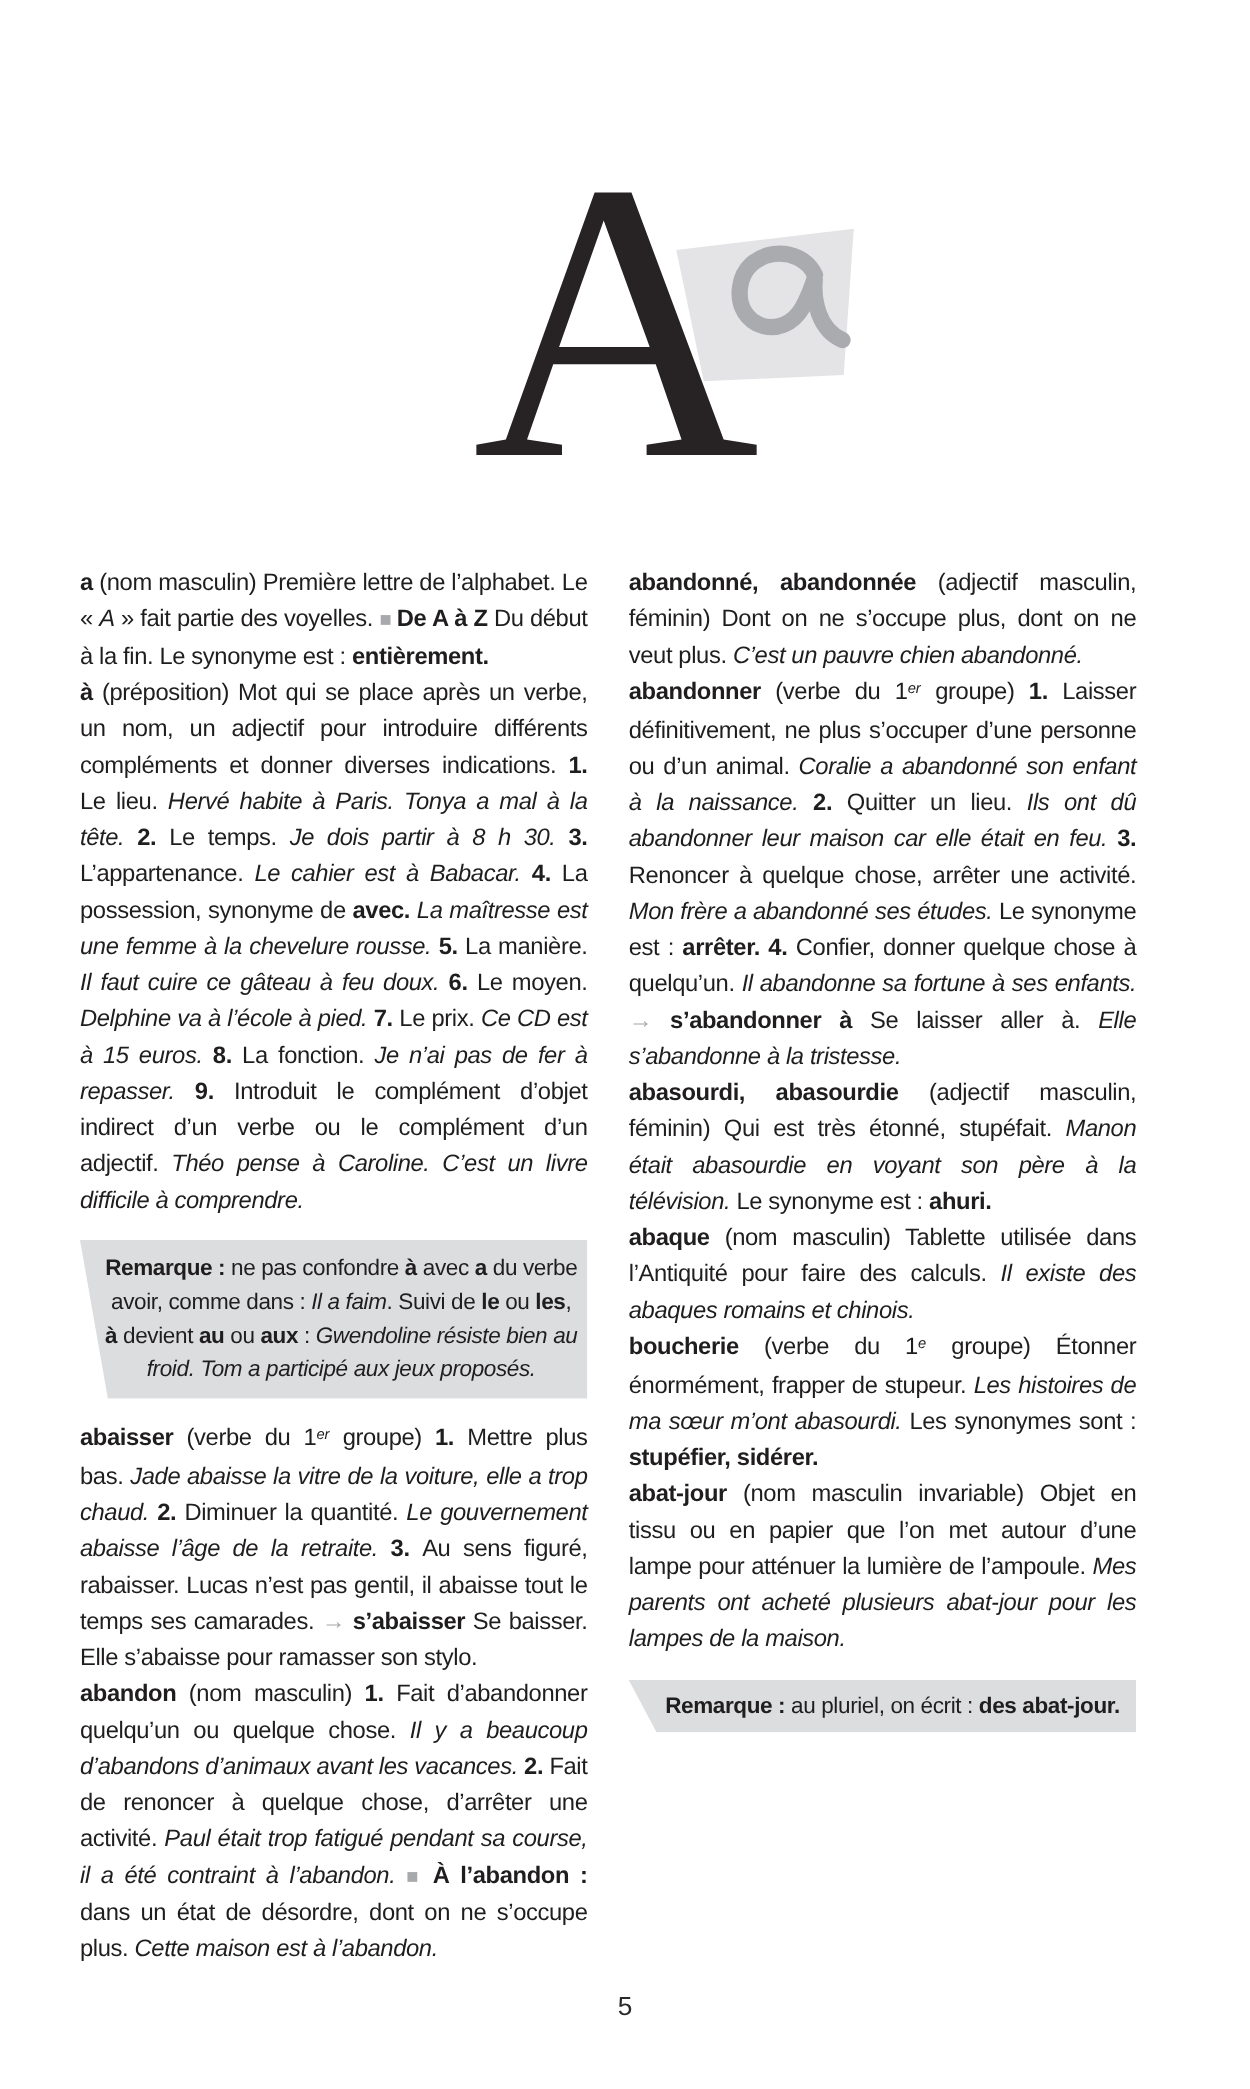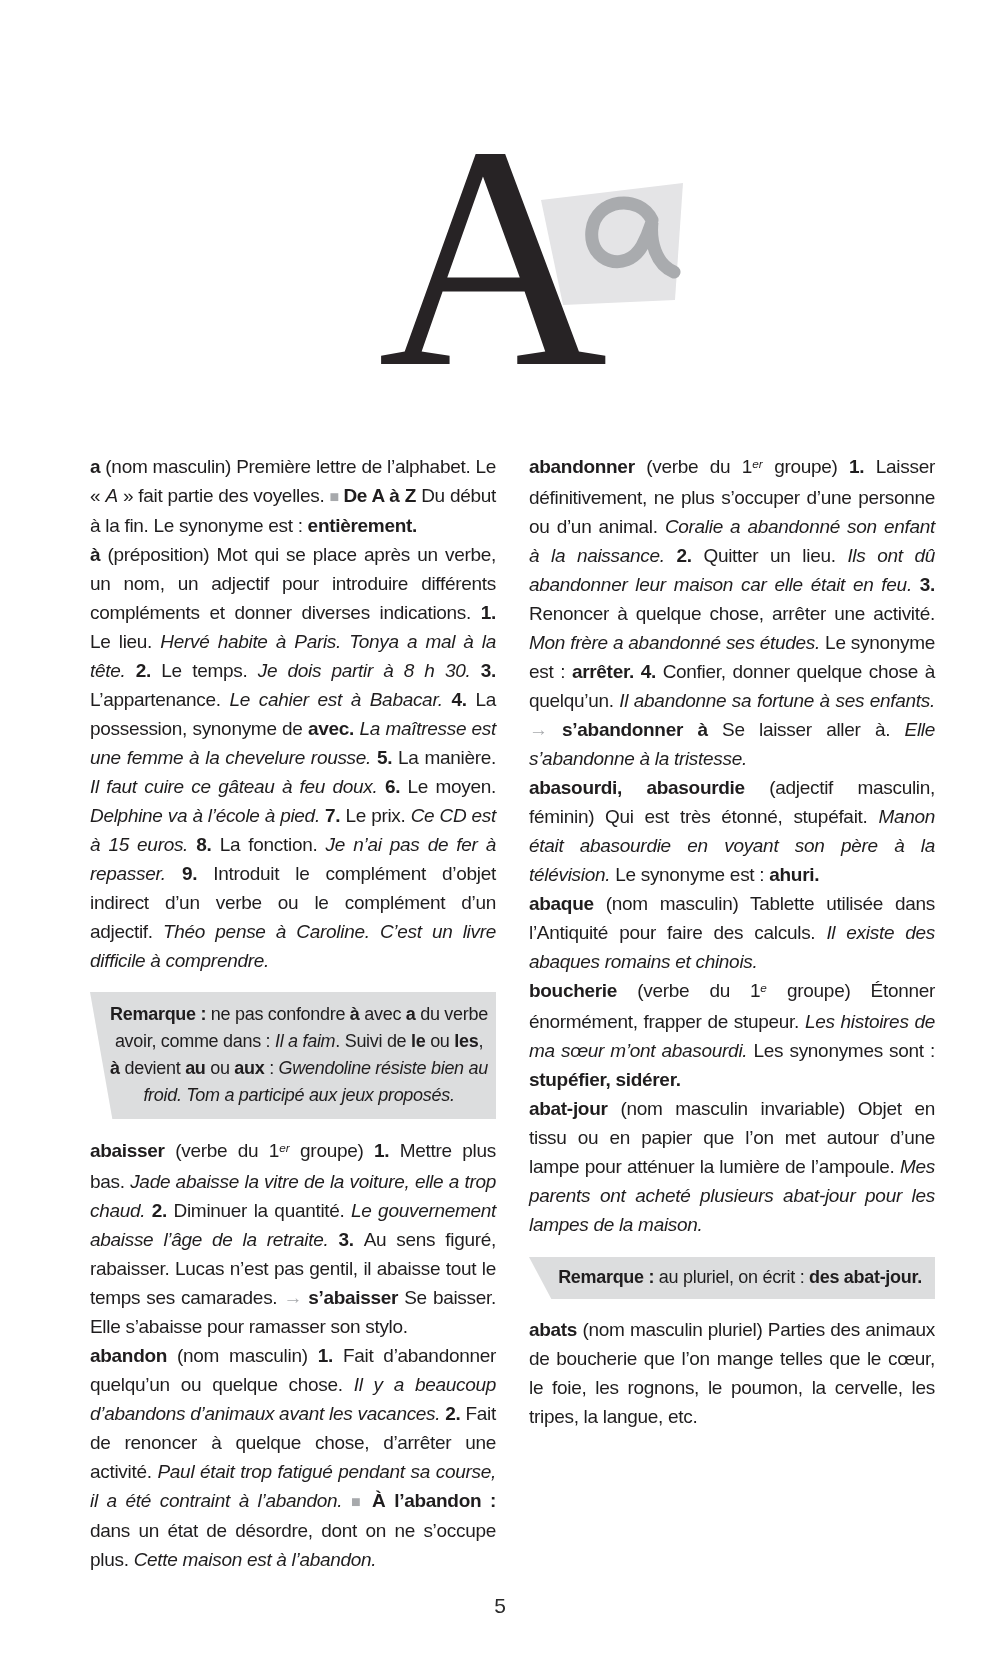--- a/index.html
+++ b/index.html
@@ -12,21 +12,21 @@
   
   .letter-art{position:absolute;left:0;top:0;width:1000px;height:450px;}
   .quad-svg{position:absolute;left:538px;top:178px;z-index:1;}
   .big-letter{
     position:absolute;left:378px;top:98px;z-index:2;
     font-family:"Liberation Serif", serif;
     font-size:318px;line-height:1;color:#272325;font-weight:400;
   }
   
   .content{
-    position:absolute;left:90px;top:452px;width:846px;
+    position:absolute;left:64px;top:452px;width:846px;
     display:flex;gap:33px;
   }
   .col{width:406px;font-size:19px;line-height:29px;text-align:justify;
        letter-spacing:-0.3px;}
   .entry{margin:0;}
   .r-n{font-weight:400;font-style:normal;}
   .r-b{font-weight:700;}
   .r-i{font-style:italic;}
   .r-sq{color:#a7a9ac;font-weight:700;font-size:0.85em;}
   .r-ar{color:#a7a9ac;font-weight:700;}
@@ -58,23 +58,23 @@
 
 <div class="content">
   <div class="col">
     <p class="entry"><span class="r-b">a </span><span class="r-n">(nom masculin) Première lettre de l’alphabet. Le « </span><span class="r-i">A</span><span class="r-n"> » fait partie des voyelles. </span><span class="r-sq">■ </span><span class="r-b">De A à Z </span><span class="r-n">Du début à la fin. Le synonyme est : </span><span class="r-b">entièrement.</span></p>
     <p class="entry"><span class="r-b">à </span><span class="r-n">(préposition) Mot qui se place après un verbe, un nom, un adjectif pour introduire différents compléments et donner diverses indications. </span><span class="r-b">1. </span><span class="r-n">Le lieu. </span><span class="r-i">Hervé habite à Paris. Tonya a mal à la tête. </span><span class="r-b">2. </span><span class="r-n">Le temps. </span><span class="r-i">Je dois partir à 8 h 30. </span><span class="r-b">3. </span><span class="r-n">L’appartenance. </span><span class="r-i">Le cahier est à Babacar. </span><span class="r-b">4. </span><span class="r-n">La possession, synonyme de </span><span class="r-b">avec. </span><span class="r-i">La maîtresse est une femme à la chevelure rousse. </span><span class="r-b">5. </span><span class="r-n">La manière. </span><span class="r-i">Il faut cuire ce gâteau à feu doux. </span><span class="r-b">6. </span><span class="r-n">Le moyen. </span><span class="r-i">Delphine va à l’école à pied. </span><span class="r-b">7. </span><span class="r-n">Le prix. </span><span class="r-i">Ce CD est à 15 euros. </span><span class="r-b">8. </span><span class="r-n">La fonction. </span><span class="r-i">Je n’ai pas de fer à repasser. </span><span class="r-b">9. </span><span class="r-n">Introduit le complément d’objet indirect d’un verbe ou le complément d’un adjectif. </span><span class="r-i">Théo pense à Caroline. C’est un livre difficile à comprendre.</span></p>
     <div class="remark"><span class="r-b">Remarque : </span><span class="r-n">ne pas confondre </span><span class="r-b">à </span><span class="r-n">avec </span><span class="r-b">a </span><span class="r-n">du verbe avoir, comme dans : </span><span class="r-i">Il a faim</span><span class="r-n">. Suivi de </span><span class="r-b">le </span><span class="r-n">ou </span><span class="r-b">les</span><span class="r-n">, </span><span class="r-b">à </span><span class="r-n">devient </span><span class="r-b">au </span><span class="r-n">ou </span><span class="r-b">aux</span><span class="r-n"> : </span><span class="r-i">Gwendoline résiste bien au froid. Tom a participé aux jeux proposés.</span></div>
     <p class="entry"><span class="r-b">abaisser </span><span class="r-n">(verbe du 1</span><span class="r-sup">er</span><span class="r-n"> groupe) </span><span class="r-b">1. </span><span class="r-n">Mettre plus bas. </span><span class="r-i">Jade abaisse la vitre de la voiture, elle a trop chaud. </span><span class="r-b">2. </span><span class="r-n">Diminuer la quantité. </span><span class="r-i">Le gouvernement abaisse l’âge de la retraite. </span><span class="r-b">3. </span><span class="r-n">Au sens figuré, rabaisser. Lucas n’est pas gentil, il abaisse tout le temps ses camarades. </span><span class="r-ar">→ </span><span class="r-b">s’abaisser </span><span class="r-n">Se baisser. Elle s’abaisse pour ramasser son stylo.</span></p>
     <p class="entry"><span class="r-b">abandon </span><span class="r-n">(nom masculin) </span><span class="r-b">1. </span><span class="r-n">Fait d’abandonner quelqu’un ou quelque chose. </span><span class="r-i">Il y a beaucoup d’abandons d’animaux avant les vacances. </span><span class="r-b">2. </span><span class="r-n">Fait de renoncer à quelque chose, d’arrêter une activité. </span><span class="r-i">Paul était trop fatigué pendant sa course, il a été contraint à l’abandon. </span><span class="r-sq">■ </span><span class="r-b">À l’abandon : </span><span class="r-n">dans un état de désordre, dont on ne s’occupe plus. </span><span class="r-i">Cette maison est à l’abandon.</span></p>
   </div>
   <div class="col">
+    <p class="entry"><span class="r-b">abandonné, abandonnée </span><span class="r-n">(adjectif masculin, féminin) Dont on ne s’occupe plus, dont on ne veut plus. </span><span class="r-i">C’est un pauvre chien abandonné.</span></p>
     <p class="entry"><span class="r-b">abandonner </span><span class="r-n">(verbe du 1</span><span class="r-sup">er</span><span class="r-n"> groupe) </span><span class="r-b">1. </span><span class="r-n">Laisser définitivement, ne plus s’occuper d’une personne ou d’un animal. </span><span class="r-i">Coralie a abandonné son enfant à la naissance. </span><span class="r-b">2. </span><span class="r-n">Quitter un lieu. </span><span class="r-i">Ils ont dû abandonner leur maison car elle était en feu. </span><span class="r-b">3. </span><span class="r-n">Renoncer à quelque chose, arrêter une activité. </span><span class="r-i">Mon frère a abandonné ses études. </span><span class="r-n">Le synonyme est : </span><span class="r-b">arrêter. </span><span class="r-b">4. </span><span class="r-n">Confier, donner quelque chose à quelqu’un. </span><span class="r-i">Il abandonne sa fortune à ses enfants. </span><span class="r-ar">→ </span><span class="r-b">s’abandonner à </span><span class="r-n">Se laisser aller à. </span><span class="r-i">Elle s’abandonne à la tristesse.</span></p>
     <p class="entry"><span class="r-b">abasourdi, abasourdie </span><span class="r-n">(adjectif masculin, féminin) Qui est très étonné, stupéfait. </span><span class="r-i">Manon était abasourdie en voyant son père à la télévision. </span><span class="r-n">Le synonyme est : </span><span class="r-b">ahuri.</span></p>
     <p class="entry"><span class="r-b">abaque </span><span class="r-n">(nom masculin) Tablette utilisée dans l’Antiquité pour faire des calculs. </span><span class="r-i">Il existe des abaques romains et chinois.</span></p>
     <p class="entry"><span class="r-b">boucherie </span><span class="r-n">(verbe du 1</span><span class="r-sup">e</span><span class="r-n"> groupe) Étonner énormément, frapper de stupeur. </span><span class="r-i">Les histoires de ma sœur m’ont abasourdi. </span><span class="r-n">Les synonymes sont : </span><span class="r-b">stupéfier, sidérer.</span></p>
     <p class="entry"><span class="r-b">abat-jour </span><span class="r-n">(nom masculin invariable) Objet en tissu ou en papier que l’on met autour d’une lampe pour atténuer la lumière de l’ampoule. </span><span class="r-i">Mes parents ont acheté plusieurs abat-jour pour les lampes de la maison.</span></p>
     <div class="remark single"><span class="r-b">Remarque : </span><span class="r-n">au pluriel, on écrit : </span><span class="r-b">des abat-jour.</span></div>
-    <p class="entry"><span class="r-b">abats </span><span class="r-n">(nom masculin pluriel) Parties des animaux de boucherie que l’on mange telles que le cœur, le foie, les rognons, le poumon, la cervelle, les tripes, la langue, etc.</span></p>
   </div>
 </div>
 
 <div class="page-number">5</div>
 
 </body></html>

